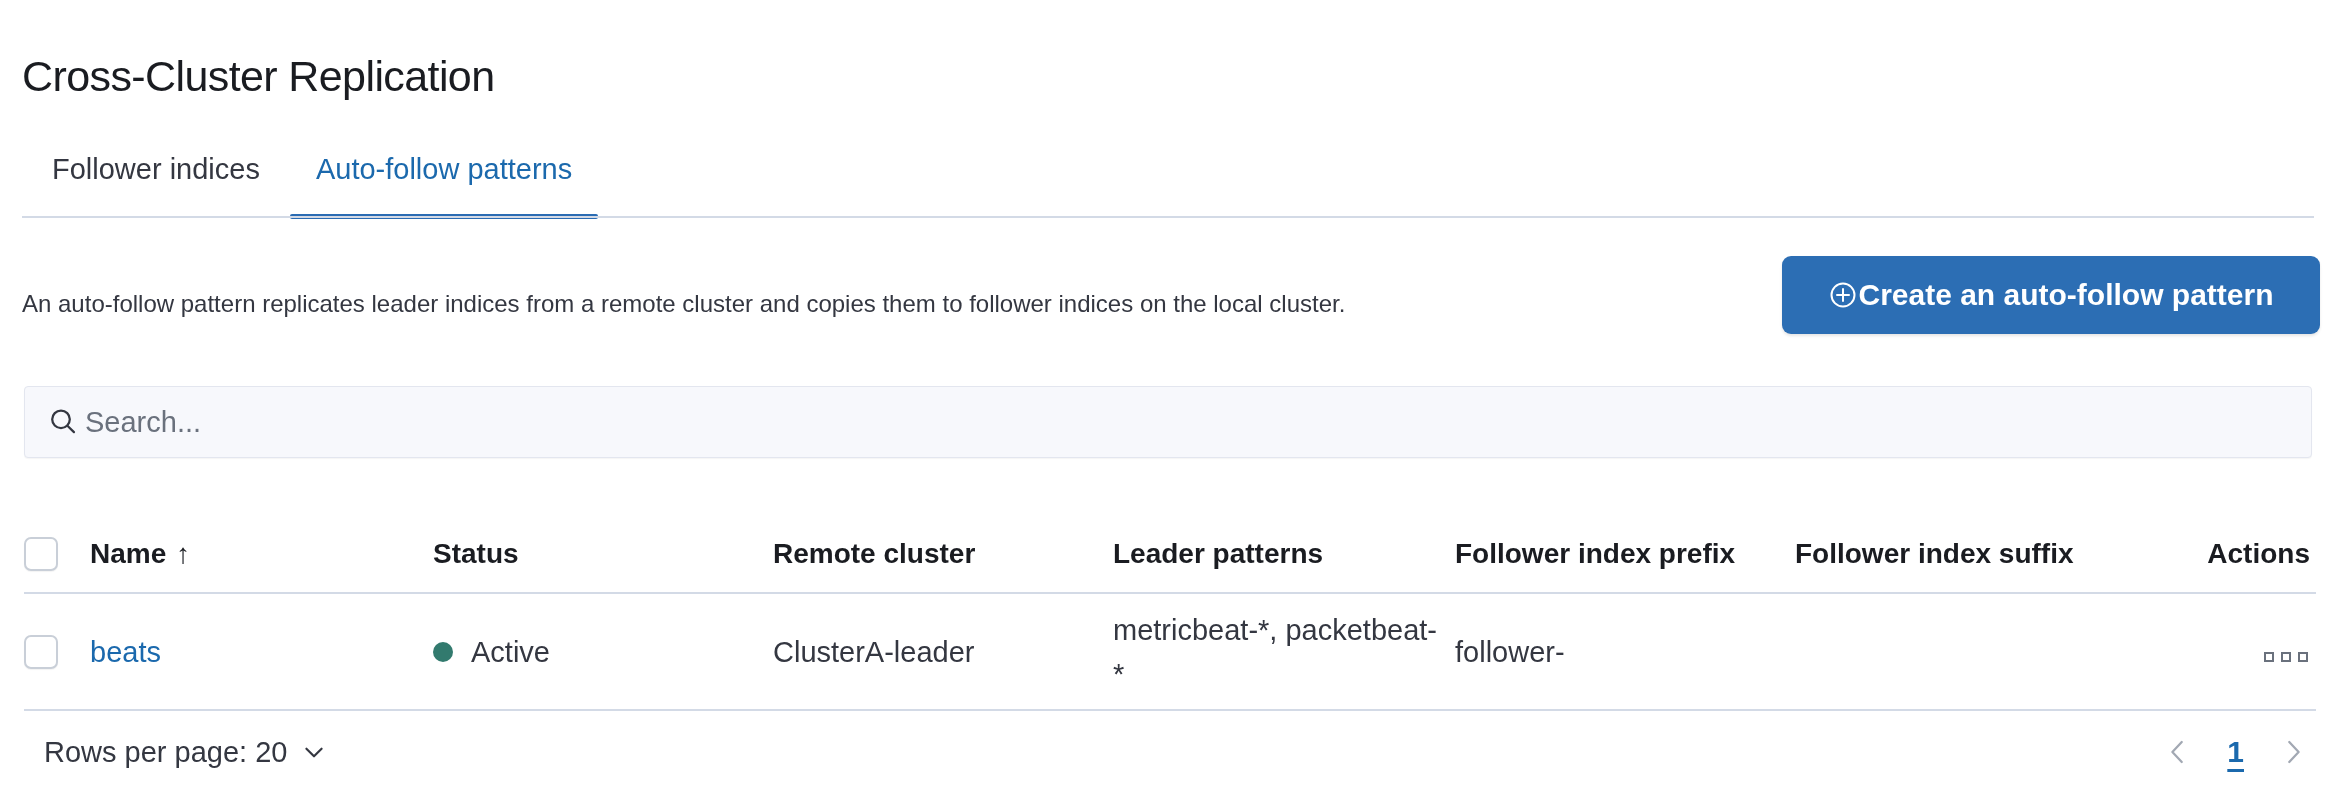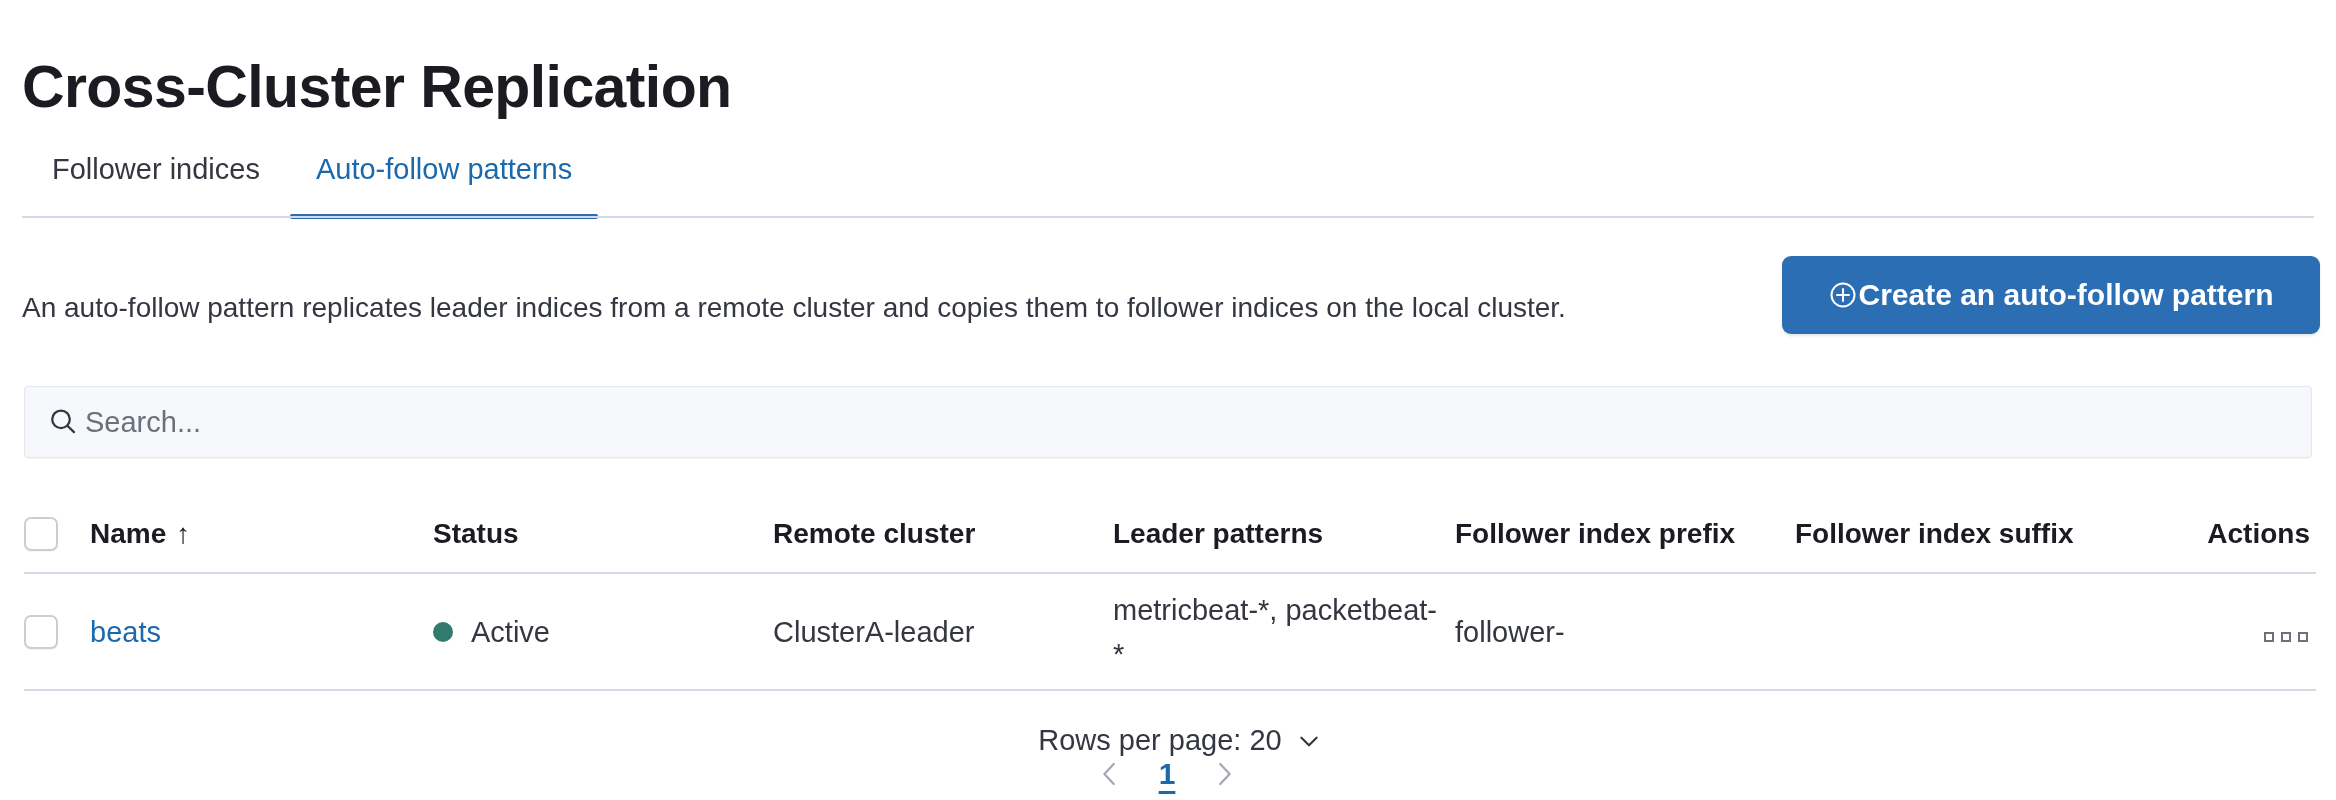--- a/index.html
+++ b/index.html
@@ -17,23 +17,23 @@
     height: 800px;
     overflow: hidden;
     background: #fff;
   }
 
   
   .page-title {
     position: absolute;
     left: 22px;
     top: 12px;
-    font-size: 59px;
+    font-size: 43px;
     line-height: 70px;
-    font-weight: 700;
+    font-weight: 400;
     letter-spacing: -0.6px;
     color: #1a1c21;
     white-space: nowrap;
   }
 
   
   .tabs {
     position: absolute;
     left: 22px;
     top: 140px;
@@ -70,21 +70,21 @@
     height: 2px;
     background: #d3dae6;
   }
 
   
   .desc {
     position: absolute;
     left: 22px;
     top: 256px;
     width: 1720px;
-    font-size: 28px;
+    font-size: 24px;
     line-height: 48px;
     color: #343741;
   }
   .cta {
     position: absolute;
     left: 1782px;
     top: 256px;
     width: 538px;
     height: 78px;
     background: #2c6eb4;
@@ -133,21 +133,21 @@
     font-size: 29px;
     color: #343741;
     height: 100%;
   }
   .search input::placeholder { color: #6a717d; opacity: 1; }
 
   
   .table {
     position: absolute;
     left: 24px;
-    top: 496px;
+    top: 516px;
     width: 2292px;
   }
   .trow {
     display: flex;
     align-items: center;
     width: 100%;
   }
   .thead {
     height: 78px;
     border-bottom: 2px solid #d3dae6;
@@ -216,21 +216,20 @@
   
   .footer {
     position: absolute;
     left: 24px;
     top: 724px;
     width: 2292px;
     height: 56px;
     display: flex;
     align-items: center;
     justify-content: space-between;
-    flex-direction: column;
   }
   .rows-per-page {
     display: inline-flex;
     align-items: center;
     gap: 14px;
     font-size: 29px;
     color: #343741;
     cursor: pointer;
     padding-left: 20px;
   }

